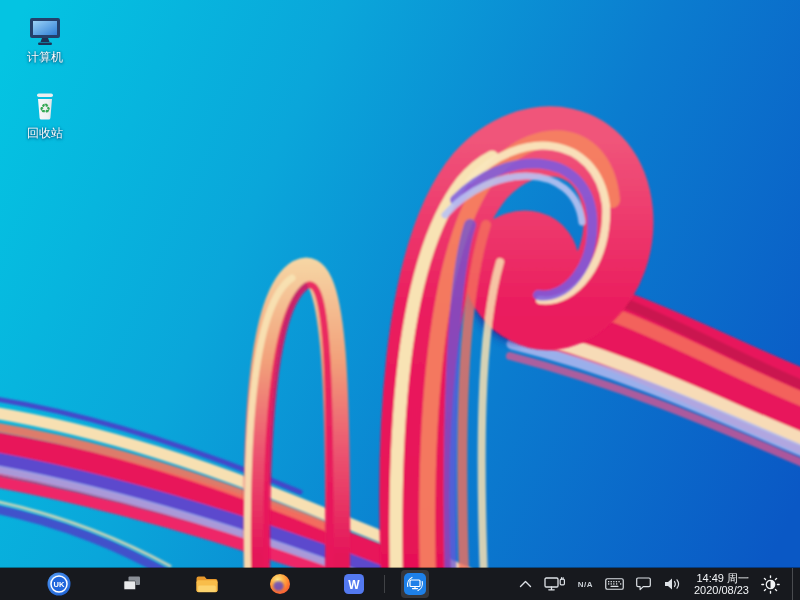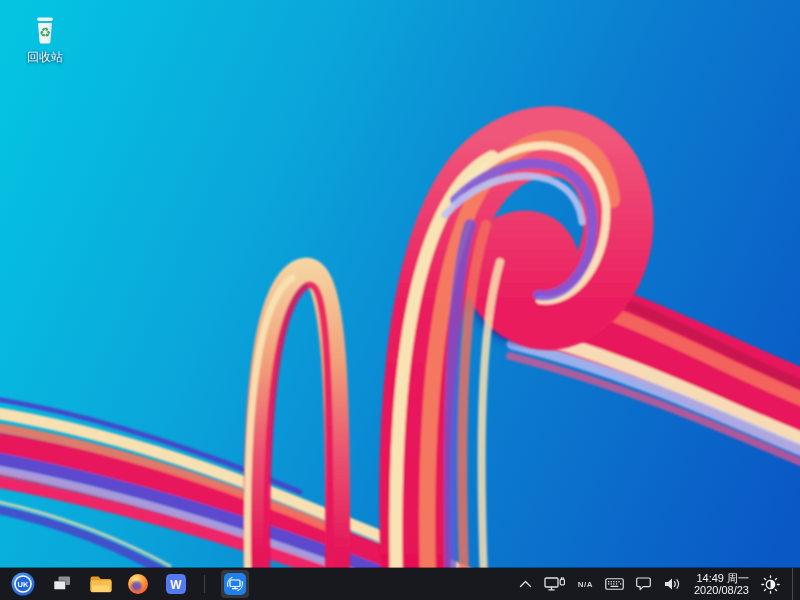--- a/index.html
+++ b/index.html
@@ -21,21 +21,21 @@
     white-space:nowrap;
   }
 
   
   .taskbar{
     position:absolute;left:0;bottom:0;width:800px;height:32px;
     background:#17191e;display:flex;align-items:center;z-index:10;
     box-shadow:0 -1px 0 rgba(0,0,0,.35);
   }
   .tb-left{display:flex;align-items:center;gap:12px;padding-left:10px;}
-  .tb-app{width:26px;height:26px;display:flex;align-items:center;justify-content:flex-end;cursor:pointer;}
+  .tb-app{width:26px;height:26px;display:flex;align-items:center;justify-content:flex-start;cursor:pointer;margin-left:36px;}
   .tb-divider{width:1px;height:18px;background:rgba(255,255,255,.18);margin:0 4px;}
   .tb-active{
     width:28px;height:28px;border-radius:4px;background:rgba(255,255,255,.13);
     display:flex;align-items:center;justify-content:center;cursor:pointer;
   }
   .tb-right{margin-left:auto;display:flex;align-items:center;gap:12px;padding-right:0;}
   .tray-item{display:flex;align-items:center;justify-content:center;cursor:pointer;}
   .na-label{font-size:8px;font-weight:bold;color:#c9ced4;letter-spacing:.5px;}
   .clock{display:flex;flex-direction:column;align-items:flex-end;justify-content:center;cursor:pointer;line-height:12.5px;}
   .clock span{font-size:11px;color:#f2f4f6;white-space:nowrap;}
@@ -112,20 +112,37 @@
 
     <g filter="url(#soft)" fill="none" stroke-linecap="round">
       <path d="M 258,635 C 251,430 260,295 299,272 C 335,253 340,370 337,635" stroke="url(#archG)" stroke-width="25"></path>
       <path d="M 249,635 C 243,440 252,305 292,278" stroke="#f8e2b2" stroke-width="7" opacity=".95"></path>
       <path d="M 268,632 C 263,440 272,312 306,286 C 329,272 331,380 330,632" stroke="#e8135a" stroke-width="7" opacity=".85"></path>
     </g>
   </svg>
 
   <div class="icon-column">
 
+    <div class="desk-icon">
+      <div class="art">
+        <svg width="36" height="32" viewBox="0 0 36 32">
+          <defs>
+            <linearGradient id="scrG" x1="0" y1="0" x2="1" y2="1">
+              <stop offset="0" stop-color="#9ad2f6"></stop>
+                <stop offset="1" stop-color="#2f7fd6"></stop>
+            </linearGradient>
+          </defs>
+          <rect x="3" y="2" width="30" height="20" rx="2" fill="#24406b"></rect>
+          <rect x="6" y="5" width="24" height="14" fill="url(#scrG)"></rect>
+          <path d="M15,22 h6 l1.5,4 h-9 Z" fill="#1d3256"></path>
+          <rect x="11" y="26.5" width="14" height="2.5" rx="1.2" fill="#1d3256"></rect>
+        </svg>
+      </div>
+      <div class="lbl">计算机</div>
+    </div>
 
     <div class="desk-icon">
       <div class="art">
         <svg width="32" height="34" viewBox="0 0 32 34">
           <defs>
             <linearGradient id="binG" x1="0" y1="0" x2="1" y2="0">
               <stop offset="0" stop-color="#f7f8f9"></stop>
                 <stop offset=".7" stop-color="#eef0f2"></stop>
                 <stop offset="1" stop-color="#dfe2e5"></stop>
             </linearGradient>

